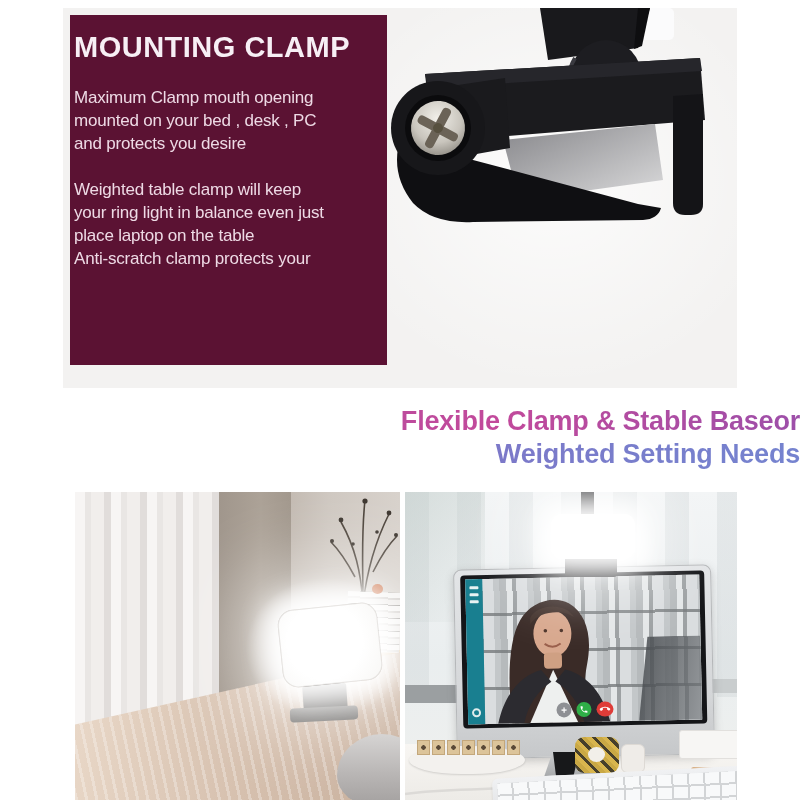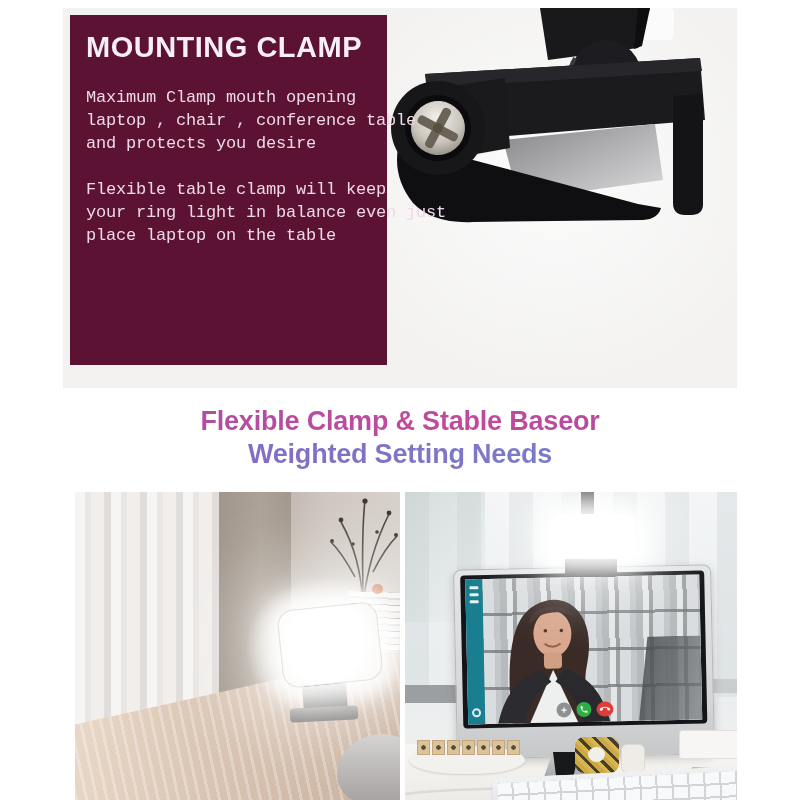--- a/index.html
+++ b/index.html
@@ -6,32 +6,32 @@
   .canvas{position:relative;width:800px;height:800px;background:#ffffff;overflow:hidden;
           font-family:"Liberation Sans", sans-serif;}
   .abs{position:absolute;}
 
   
   .hero{position:absolute;left:63px;top:8px;width:674px;height:380px;background:#f3f2f1;overflow:hidden;}
   .hero-sheen{position:absolute;left:260px;top:-40px;width:460px;height:420px;
     background:radial-gradient(closest-side,rgba(255,255,255,.75),rgba(255,255,255,0));}
 
   .info-panel{position:absolute;left:7px;top:7px;width:317px;height:350px;background:#5b1233;
-    box-sizing:border-box;padding:16px 0 0 16px;}
+    box-sizing:border-box;padding:16px 0 0 4px;}
   .info-title{margin:0 0 22px 0;font-size:29px;font-weight:bold;color:#f7eff5;letter-spacing:.5px;}
-  .info-para{margin:0 0 23px 0;font-family:Liberation Mono, monospace;}
+  .info-para{margin:0 0 23px 0;}
   .info-line{display:block;font-size:17px;line-height:23px;color:#eedae5;white-space:nowrap;letter-spacing:-.2px;}
 
   .product-art{position:absolute;left:280px;top:0;width:394px;height:380px;}
 
   
   .headline{position:absolute;left:0;top:388px;width:800px;height:104px;background:#ffffff;text-align:center;
     box-sizing:border-box;padding-top:17px;}
   .grad-line{display:block;font-size:27px;line-height:33px;font-weight:bold;letter-spacing:-.2px;
-    -webkit-background-clip:text;background-clip:text;color:transparent;}
+    -webkit-background-clip:text;background-clip:text;color:transparent;text-align:right;}
   .grad1{background-image:linear-gradient(90deg,#9c4fae 0%,#b94d9e 40%,#c2499b 62%,#9d4fa9 100%);
     -webkit-background-clip:text;background-clip:text;}
   .grad2{background-image:linear-gradient(90deg,#8d63be 0%,#7a7bca 70%,#7583cf 100%);
     -webkit-background-clip:text;background-clip:text;}
 
   
   .scene{position:absolute;top:492px;height:308px;overflow:hidden;}
   .scene-left{left:75px;width:325px;}
   .scene-right{left:405px;width:332px;}
 
@@ -185,27 +185,28 @@
           <rect x="90.5" y="98" width="9" height="44" rx="4" fill="#6b6357"></rect>
           <circle cx="95" cy="120" r="5" fill="#57503f"></circle>
         </g>
       </svg>
     </div>
 
     <div class="info-panel">
       <h1 class="info-title">MOUNTING CLAMP</h1>
       <p class="info-para">
         <span class="info-line">Maximum Clamp mouth opening</span>
-        <span class="info-line">laptop , chair , conference table</span>
+        <span class="info-line">mounted on your bed , desk , PC</span>
         <span class="info-line">and protects you desire</span>
       </p>
       <p class="info-para">
-        <span class="info-line">Flexible table clamp will keep</span>
+        <span class="info-line">Weighted table clamp will keep</span>
         <span class="info-line">your ring light in balance even just</span>
         <span class="info-line">place laptop on the table</span>
+        <span class="info-line">Anti-scratch clamp protects your</span>
       </p>
     </div>
   </section>
 
   <section class="headline">
     <span class="grad-line grad1">Flexible Clamp &amp; Stable Baseor</span>
     <span class="grad-line grad2">Weighted Setting Needs</span>
   </section>
 
   <figure class="scene scene-left" style="margin:0">

